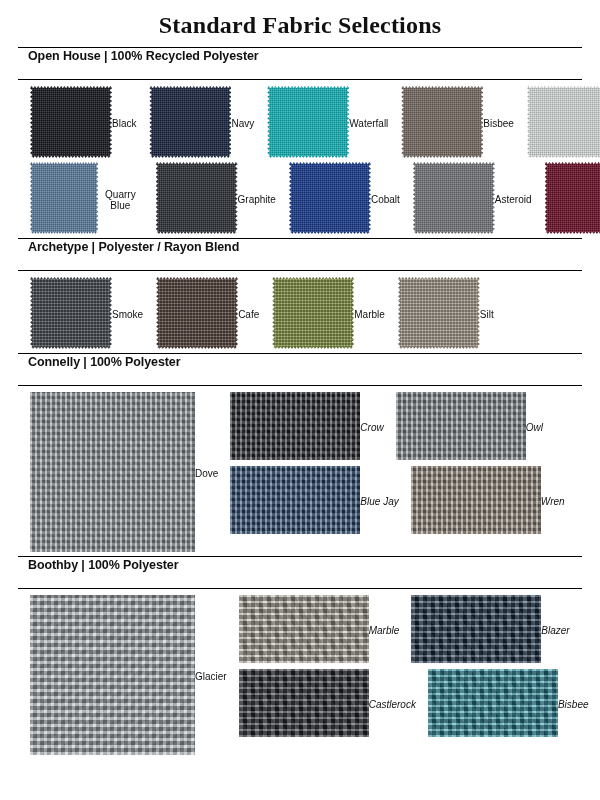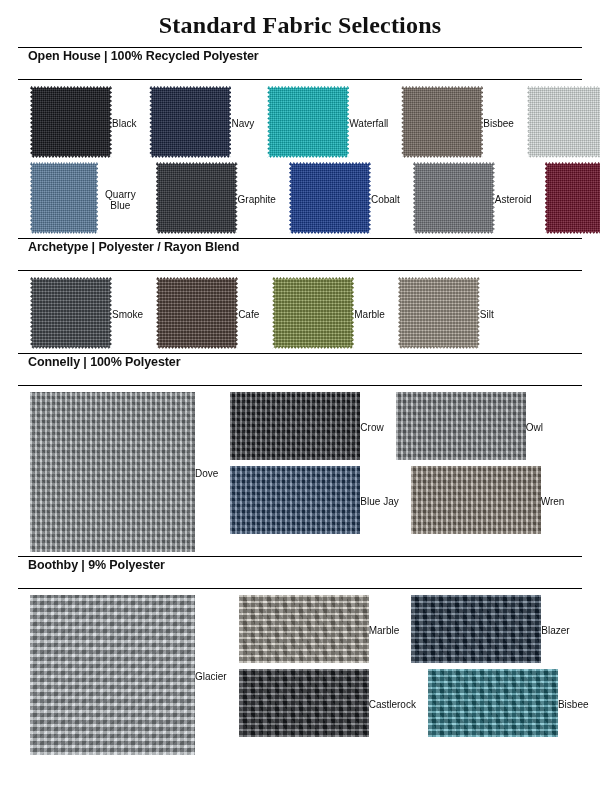--- a/index.html
+++ b/index.html
@@ -67,21 +67,21 @@
   .sw-sm { width: 82px; height: 72px; }
   
   .big-grid {
     display: flex;
     padding-left: 12px;
     gap: 12px;
     margin-bottom: 4px;
   }
   .big-left { display: flex; flex-direction: row; align-items: center; }
   .big-right { display: flex; flex-direction: column; gap: 6px; }
-  .big-right-row { display: flex; gap: 12px; }
+  .big-right-row { display: flex; gap: 12px; font-style: italic; }
   .sw-lg { width: 165px; height: 160px; }
   .sw-md { width: 130px; height: 68px; }
 
   
   .pinked {
     -webkit-clip-path: polygon(
       0% 3%, 2% 0%, 4% 3%, 6% 0%, 8% 3%, 10% 0%, 12% 3%, 14% 0%, 16% 3%, 18% 0%,
       20% 3%, 22% 0%, 24% 3%, 26% 0%, 28% 3%, 30% 0%, 32% 3%, 34% 0%, 36% 3%,
       38% 0%, 40% 3%, 42% 0%, 44% 3%, 46% 0%, 48% 3%, 50% 0%, 52% 3%, 54% 0%,
       56% 3%, 58% 0%, 60% 3%, 62% 0%, 64% 3%, 66% 0%, 68% 3%, 70% 0%, 72% 3%,
@@ -262,21 +262,21 @@
           <div class="swatch-cell">
             <div class="swatch sw-md weave-boucle" style="background-color:#9a8e80"></div>
             <div class="swatch-label">Wren</div>
           </div>
         </div>
       </div>
     </div>
   </div>
 
   <div class="section">
-    <div class="section-header">Boothby | 9% Polyester</div>
+    <div class="section-header">Boothby | 100% Polyester</div>
     <div class="big-grid">
       <div class="big-left">
         <div class="swatch sw-lg weave-chunky" style="background-color:#b9c0c6"></div>
         <div class="swatch-label">Glacier</div>
       </div>
       <div class="big-right">
         <div class="big-right-row">
           <div class="swatch-cell">
             <div class="swatch sw-md weave-mottled" style="background-color:#c3bdb0"></div>
             <div class="swatch-label">Marble</div>

